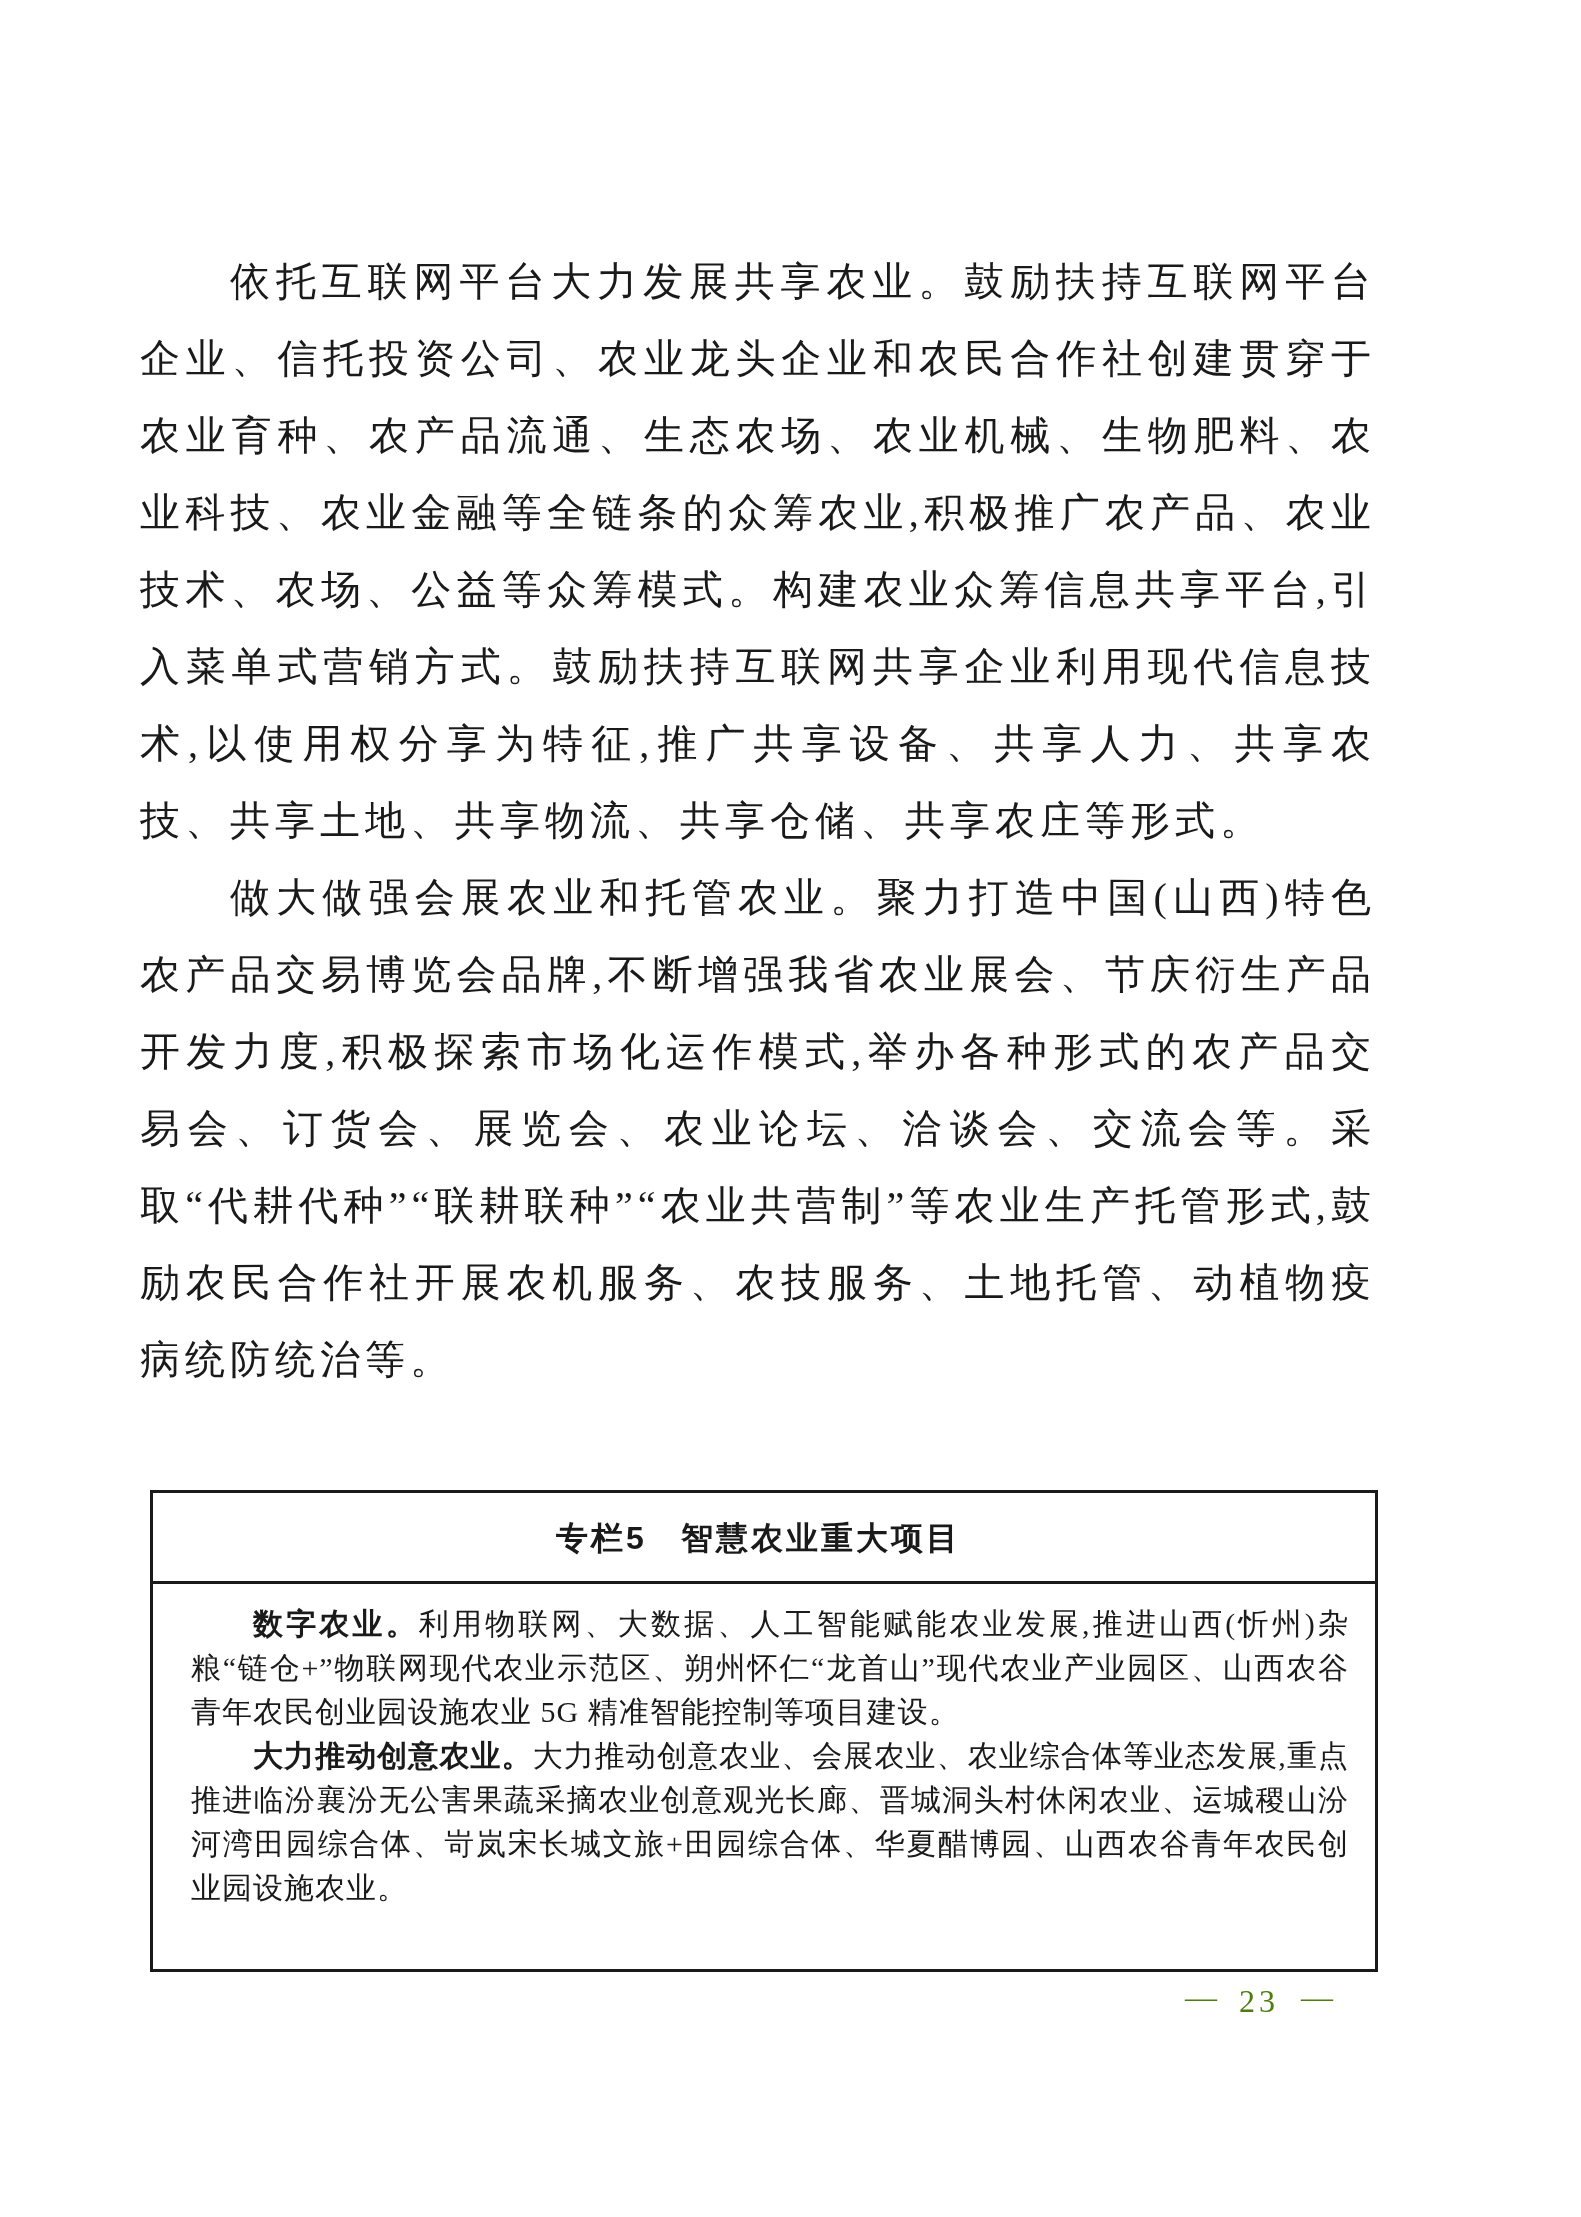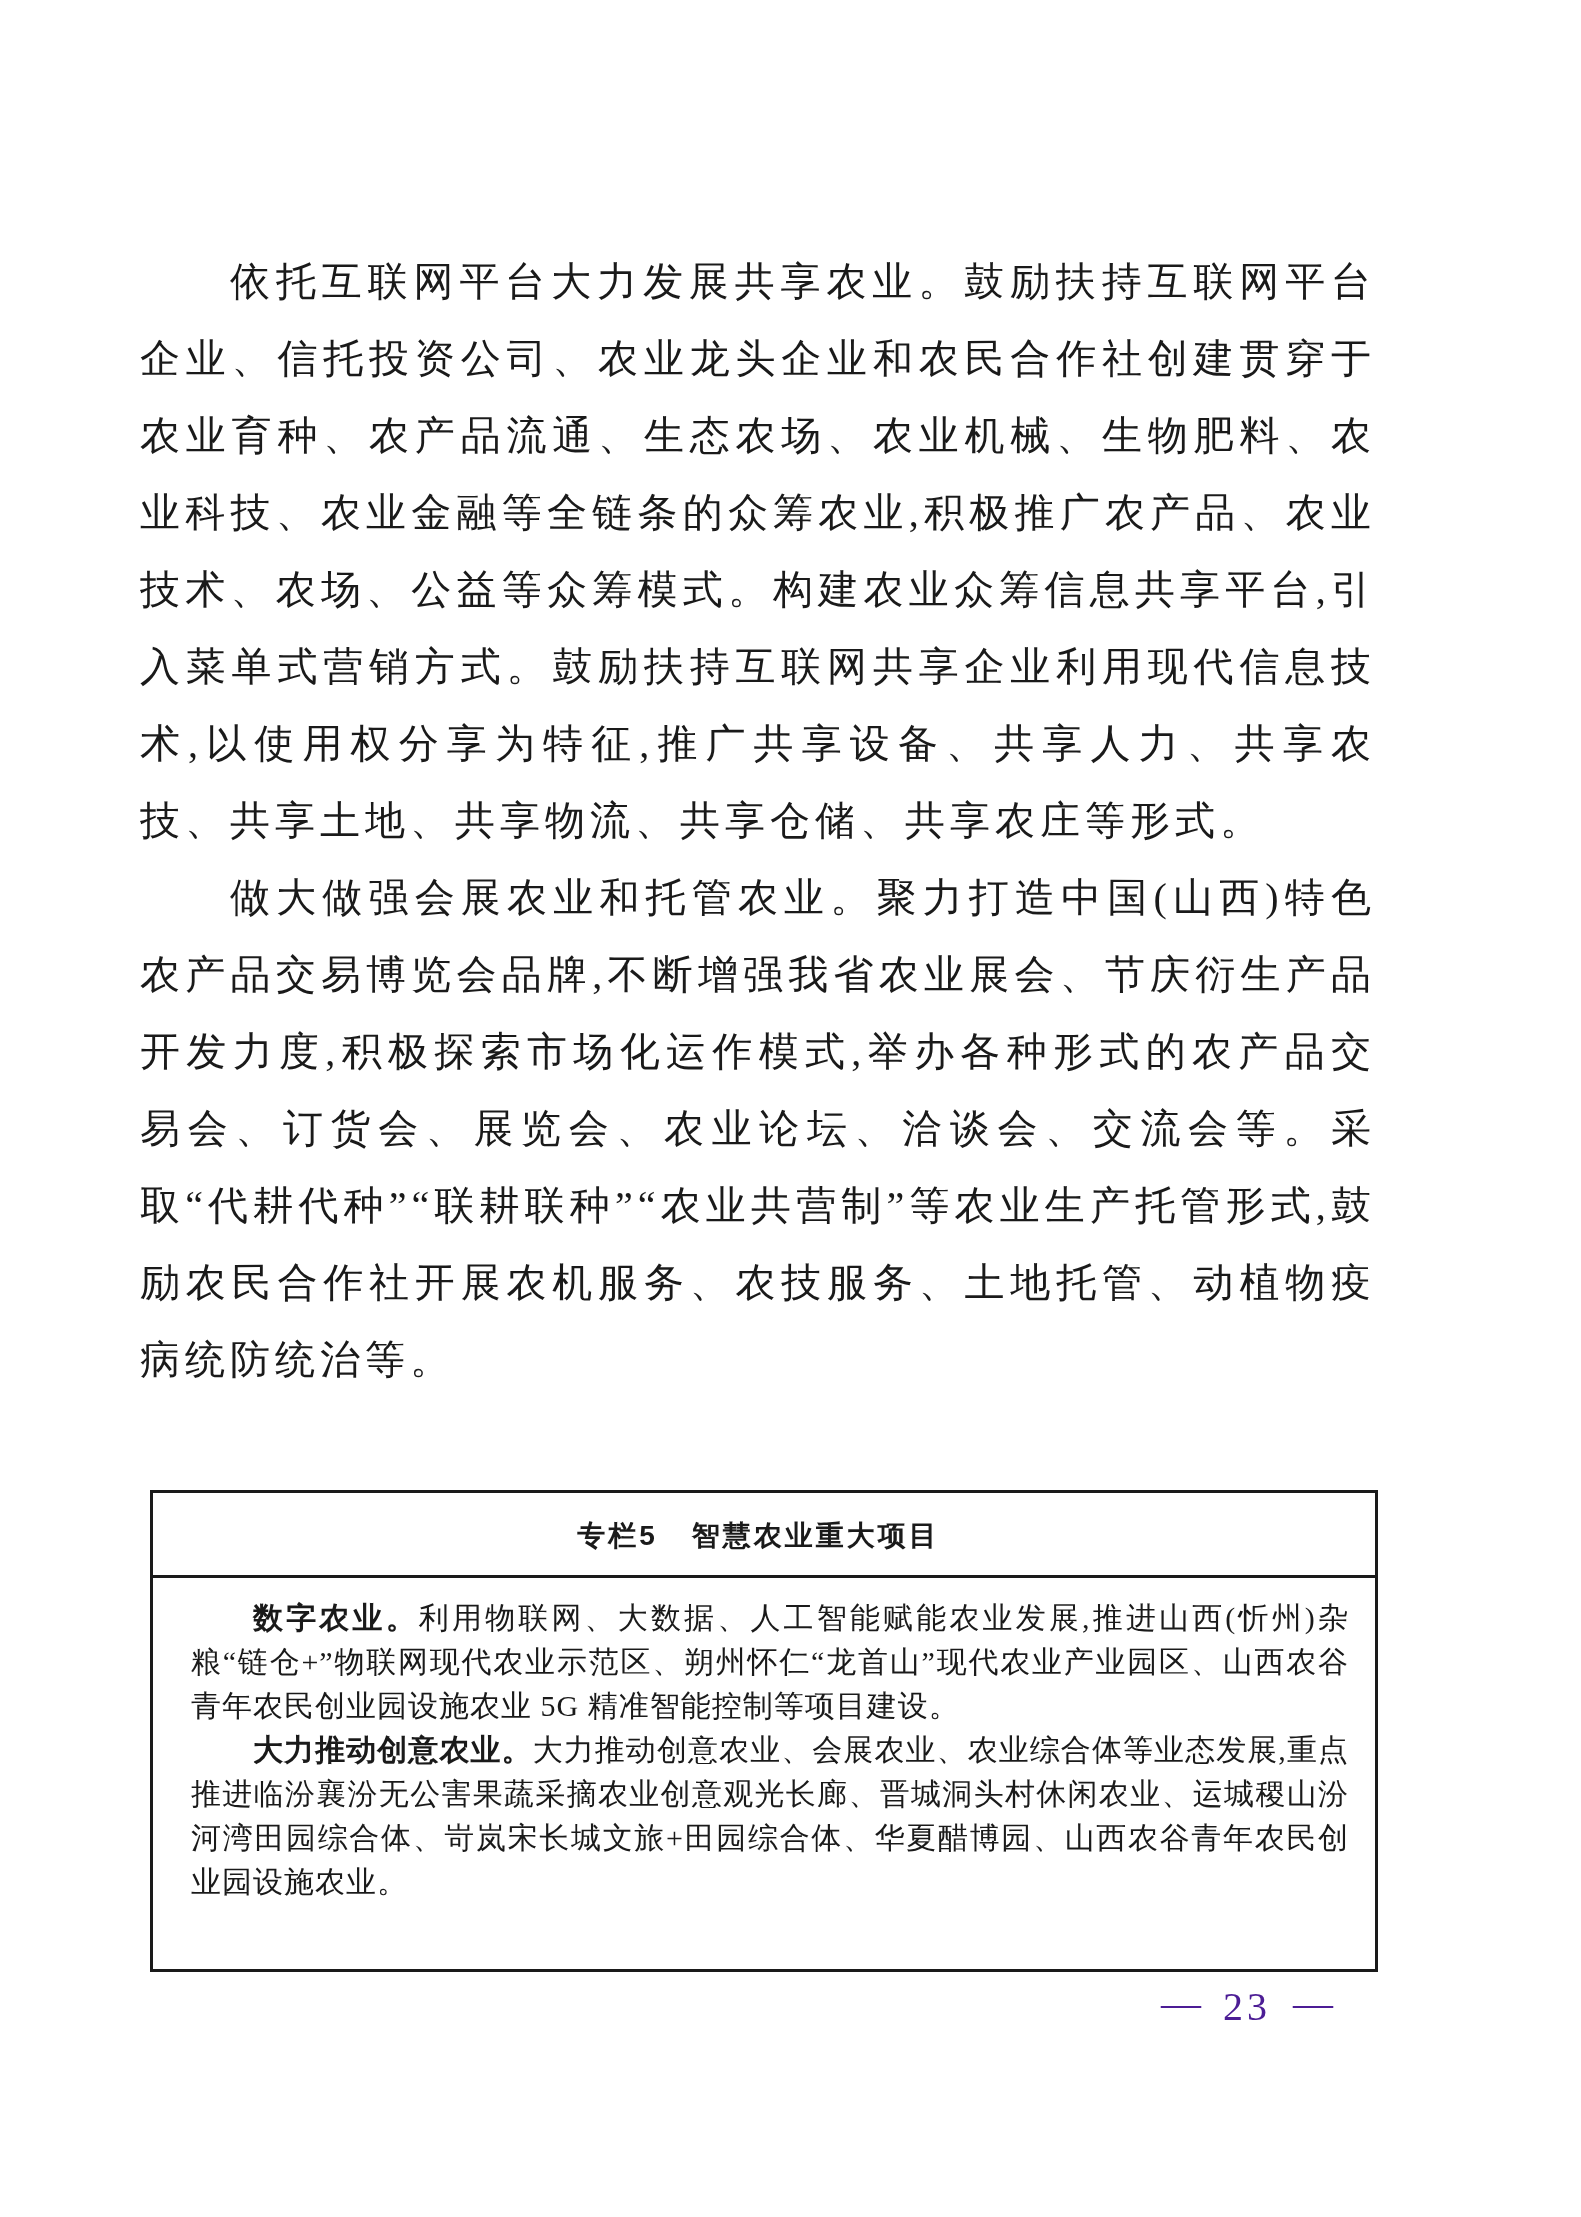--- a/index.html
+++ b/index.html
@@ -41,21 +41,21 @@
     width: 1228px;
     height: 482px;
     border: 3px solid #1a1a1a;
     box-sizing: border-box;
     background: #ffffff;
   }
   .box-title {
     text-align: center;
     font-family: "Liberation Sans", "DejaVu Sans", sans-serif;
     font-weight: bold;
-    font-size: 28px;
+    font-size: 32px;
     padding: 24px 11px 20px 0;
     border-bottom: 3px solid #1a1a1a;
     letter-spacing: 3px;
   }
   .box-title .title-label {
     margin-right: 34px;
   }
   .box-body {
     padding: 18px 26px 20px 38px;
     font-size: 30px;
@@ -69,23 +69,23 @@
     text-indent: 62px;
   }
   .box-item .lead {
     font-family: "Liberation Sans", "DejaVu Sans", sans-serif;
     font-weight: bold;
   }
   .page-footer {
     position: absolute;
     top: 1983px;
     right: 226px;
-    font-size: 40px;
+    font-size: 32px;
     letter-spacing: 0;
-    color: #4c1d95;
+    color: #4d7c0f;
     white-space: nowrap;
   }
   .page-footer .dash {
     display: inline-block;
     margin: 0 22px;
     transform: translateY(-4px);
   }
   .page-footer .num {
     letter-spacing: 4px;
   }

